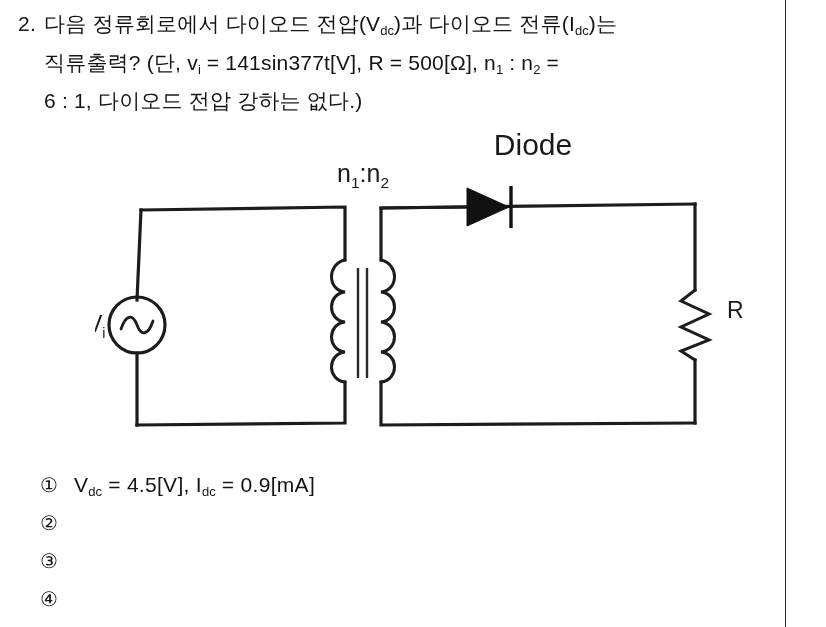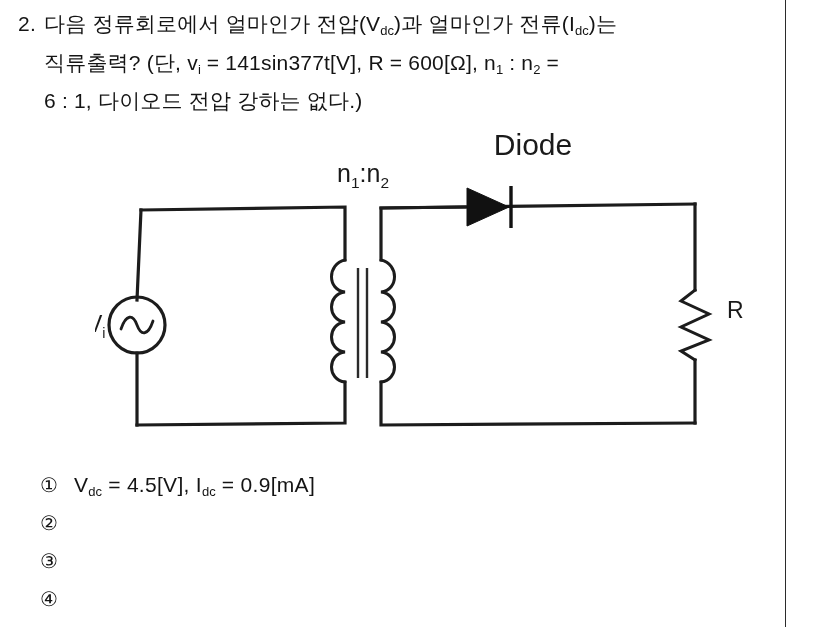--- a/index.html
+++ b/index.html
@@ -159,25 +159,25 @@
 </head>
 <body>
 
 <div id="page">
 
   <div class="right-rule"></div>
 
   <div id="question-block">
 
     <div class="q-line">
-      <span class="q-num">2.</span><span>다음 정류회로에서 얼마인가 전압(V</span><sub>dc</sub><span>)과 얼마인가 전류(I</span><sub>dc</sub><span>)는</span>
+      <span class="q-num">2.</span><span>다음 정류회로에서 다이오드 전압(V</span><sub>dc</sub><span>)과 다이오드 전류(I</span><sub>dc</sub><span>)는</span>
     </div>
 
     <div class="q-line">
-      <span class="q-indent"></span><span>직류출력? (단, v</span><sub>i</sub><span> = 141sin377t[V], R = 600[Ω], n</span><sub>1</sub><span> : n</span><sub>2</sub><span> =</span>
+      <span class="q-indent"></span><span>직류출력? (단, v</span><sub>i</sub><span> = 141sin377t[V], R = 500[Ω], n</span><sub>1</sub><span> : n</span><sub>2</sub><span> =</span>
     </div>
 
     <div class="q-line">
       <span class="q-indent"></span><span>6 : 1, 다이오드 전압 강하는 없다.)</span>
     </div>
 
   </div>
 
   <div id="circuit-figure">
     <svg width="700" height="340" viewBox="0 0 700 340" xmlns="http://www.w3.org/2000/svg">

